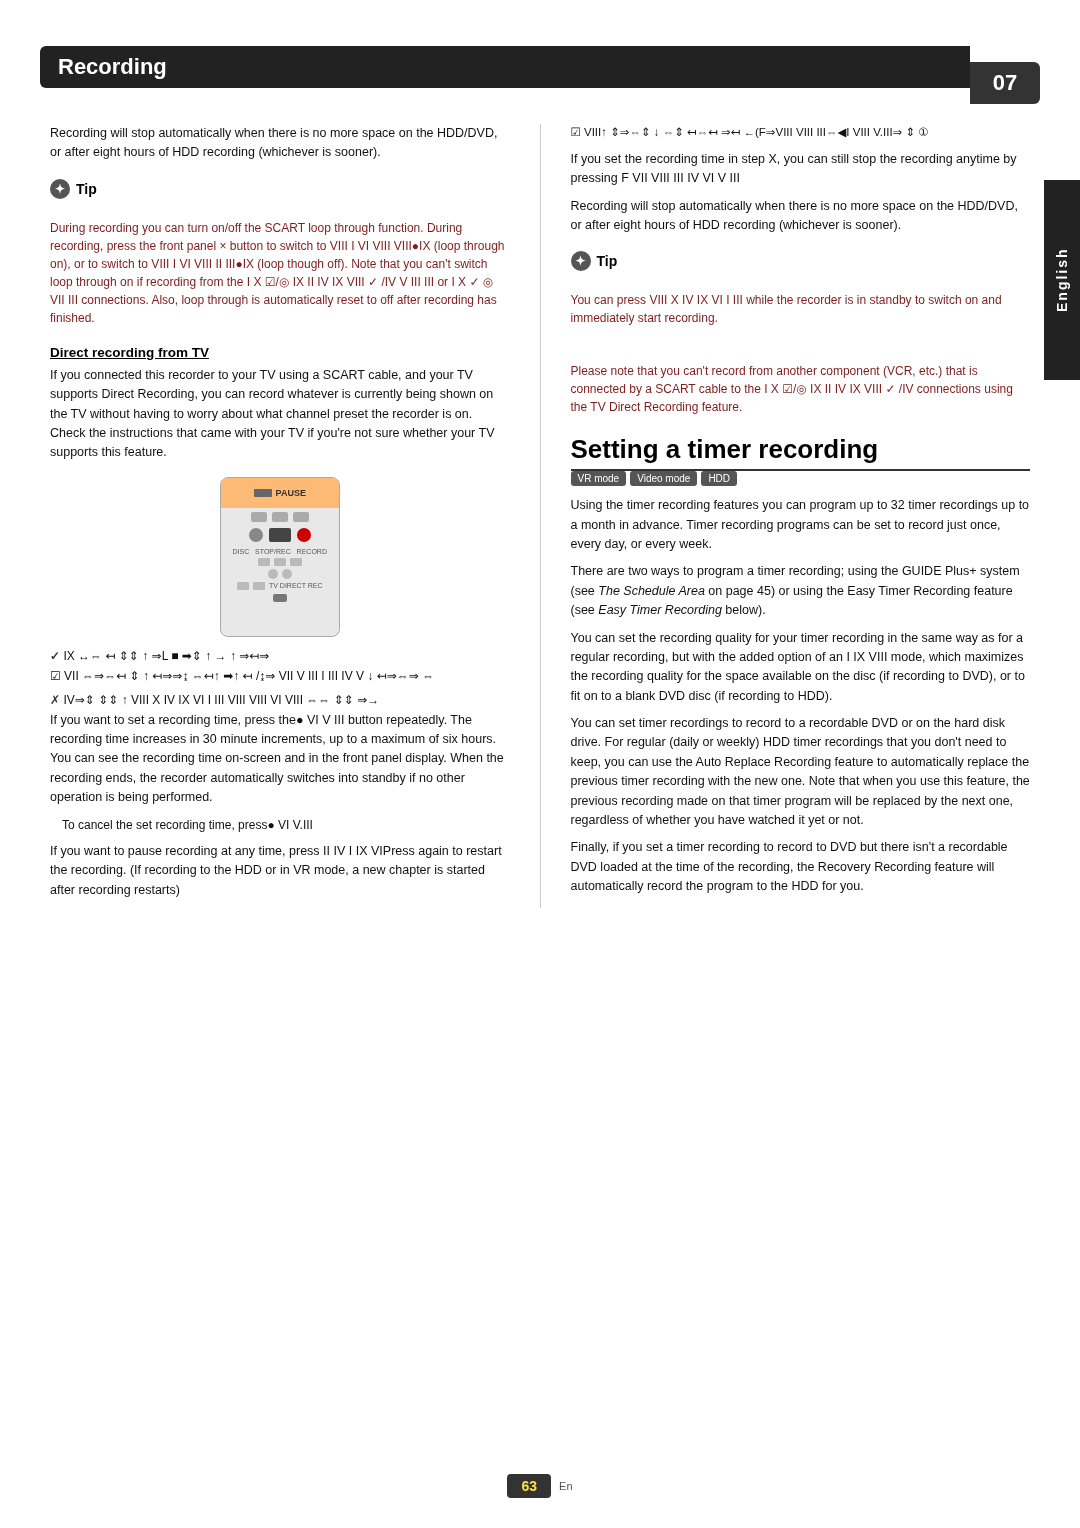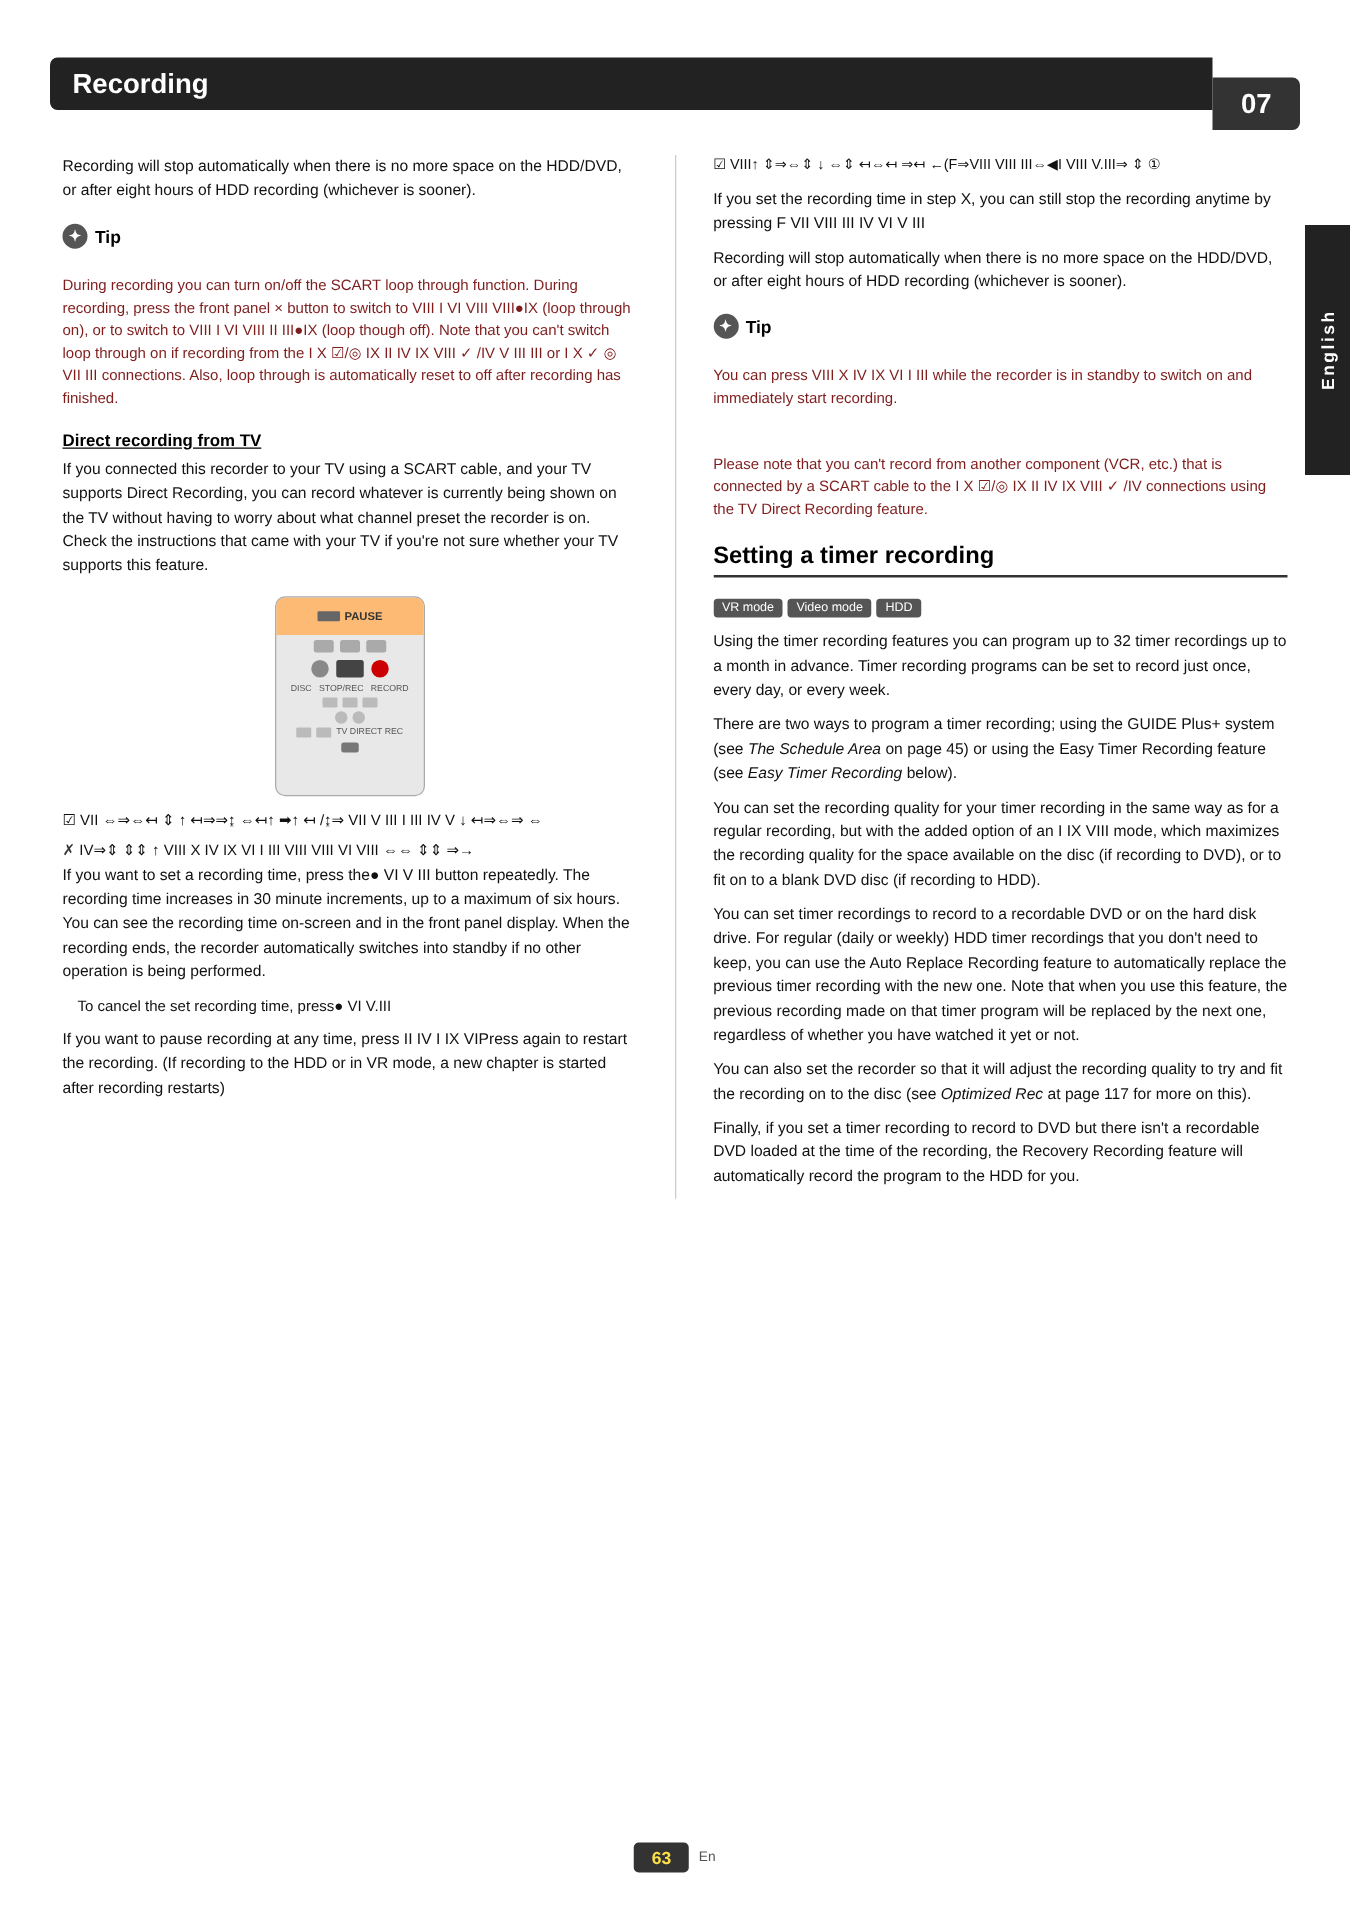--- a/index.html
+++ b/index.html
@@ -197,25 +197,25 @@
       color: #111;
     }
     .step-checkmark { color: #333; font-weight: bold; }
     .step-x { color: #333; }
 
     
     .timer-section {
       margin-top: 18px;
     }
     .timer-section-title {
-      font-size: 19px;
+      font-size: 26px;
       font-weight: bold;
       border-bottom: 2.5px solid #333;
       padding-bottom: 4px;
-      margin-bottom: 17px;
+      margin-bottom: 0;
     }
     .mode-badges {
       display: flex;
       gap: 4px;
       margin-bottom: 10px;
     }
     .badge {
       background: #555;
       color: #fff;
       font-size: 10px;
@@ -321,20 +321,24 @@
           <div class="remote-small-btn"></div>
           <div style="font-size:7px;color:#555;align-self:center;">TV DIRECT REC</div>
         </div>
         <div style="display:flex;justify-content:center;margin-top:4px;">
           <div style="width:14px;height:8px;background:#777;border-radius:2px;"></div>
         </div>
       </div>
     </div>
 
     <div class="step-line">
+      <span class="step-checkmark">✓</span>
+      <span>  IX ↔⇔  ↤  ⇕⇕ ↑  ⇒L ■  ➡⇕ ↑  →  ↑  ⇒↤⇒</span>
+    </div>
+    <div class="step-line">
       <span>☑  VII  ⇔⇒⇔↤  ⇕ ↑ ↤⇒⇒↨  ⇔↤↑ ➡↑ ↤ /↨⇒&nbsp;VII V  III I  III IV V  ↓  ↤⇒⇔⇒ ⇔</span>
     </div>
     <div style="margin:6px 0;">
       <div class="step-line">
         <span class="step-x">✗</span>
         <span>  IV⇒⇕  ⇕⇕ ↑  VIII X  IV IX VI I  III VIII  VIII VI VIII  ⇔⇔  ⇕⇕ ⇒→</span>
       </div>
       <p class="body-text">If you want to set a recording time, press the●  VI V  III button repeatedly. The recording time increases in 30 minute increments, up to a maximum of six hours. You can see the recording time on-screen and in the front panel display. When the recording ends, the recorder automatically switches into standby if no other operation is being performed.</p>
       <p class="body-text" style="font-size:12px; margin-left:12px;">To cancel the set recording time, press●  VI V.III</p>
       <p class="body-text">If you want to pause recording at any time, press II  IV I   IX VIPress again to restart the recording. (If recording to the HDD or in VR mode, a new chapter is started after recording restarts)</p>
@@ -365,23 +369,20 @@
         <span class="badge">VR mode</span>
         <span class="badge">Video mode</span>
         <span class="badge">HDD</span>
       </div>
       <p class="body-text">Using the timer recording features you can program up to 32 timer recordings up to a month in advance. Timer recording programs can be set to record just once, every day, or every week.</p>
       <p class="body-text">
         There are two ways to program a timer recording; using the GUIDE Plus+ system (see<span class="italic-text"> The Schedule Area</span> on page 45) or using the Easy Timer Recording feature (see <span class="italic-text">Easy Timer Recording</span> below).
       </p>
       <p class="body-text">You can set the recording quality for your timer recording in the same way as for a regular recording, but with the added option of an I  IX VIII mode, which maximizes the recording quality for the space available on the disc (if recording to DVD), or to fit on to a blank DVD disc (if recording to HDD).</p>
       <p class="body-text">You can set timer recordings to record to a recordable DVD or on the hard disk drive. For regular (daily or weekly) HDD timer recordings that you don't need to keep, you can use the Auto Replace Recording feature to automatically replace the previous timer recording with the new one. Note that when you use this feature, the previous recording made on that timer program will be replaced by the next one, regardless of whether you have watched it yet or not.</p>
-      <p class="body-text">
-        You can also set the recorder so that it will adjust the recording quality to try and fit the recording on to the disc (see<span class="italic-text"> Optimized Rec</span> at page 117 for more on this).
-      </p>
       <p class="body-text">Finally, if you set a timer recording to record to DVD but there isn't a recordable DVD loaded at the time of the recording, the Recovery Recording feature will automatically record the program to the HDD for you.</p>
     </div>
   </div>
 </div>
 
 <div class="page-footer">
   <div class="page-number-box">63</div>
   <span class="footer-lang">En</span>
 </div>
 

